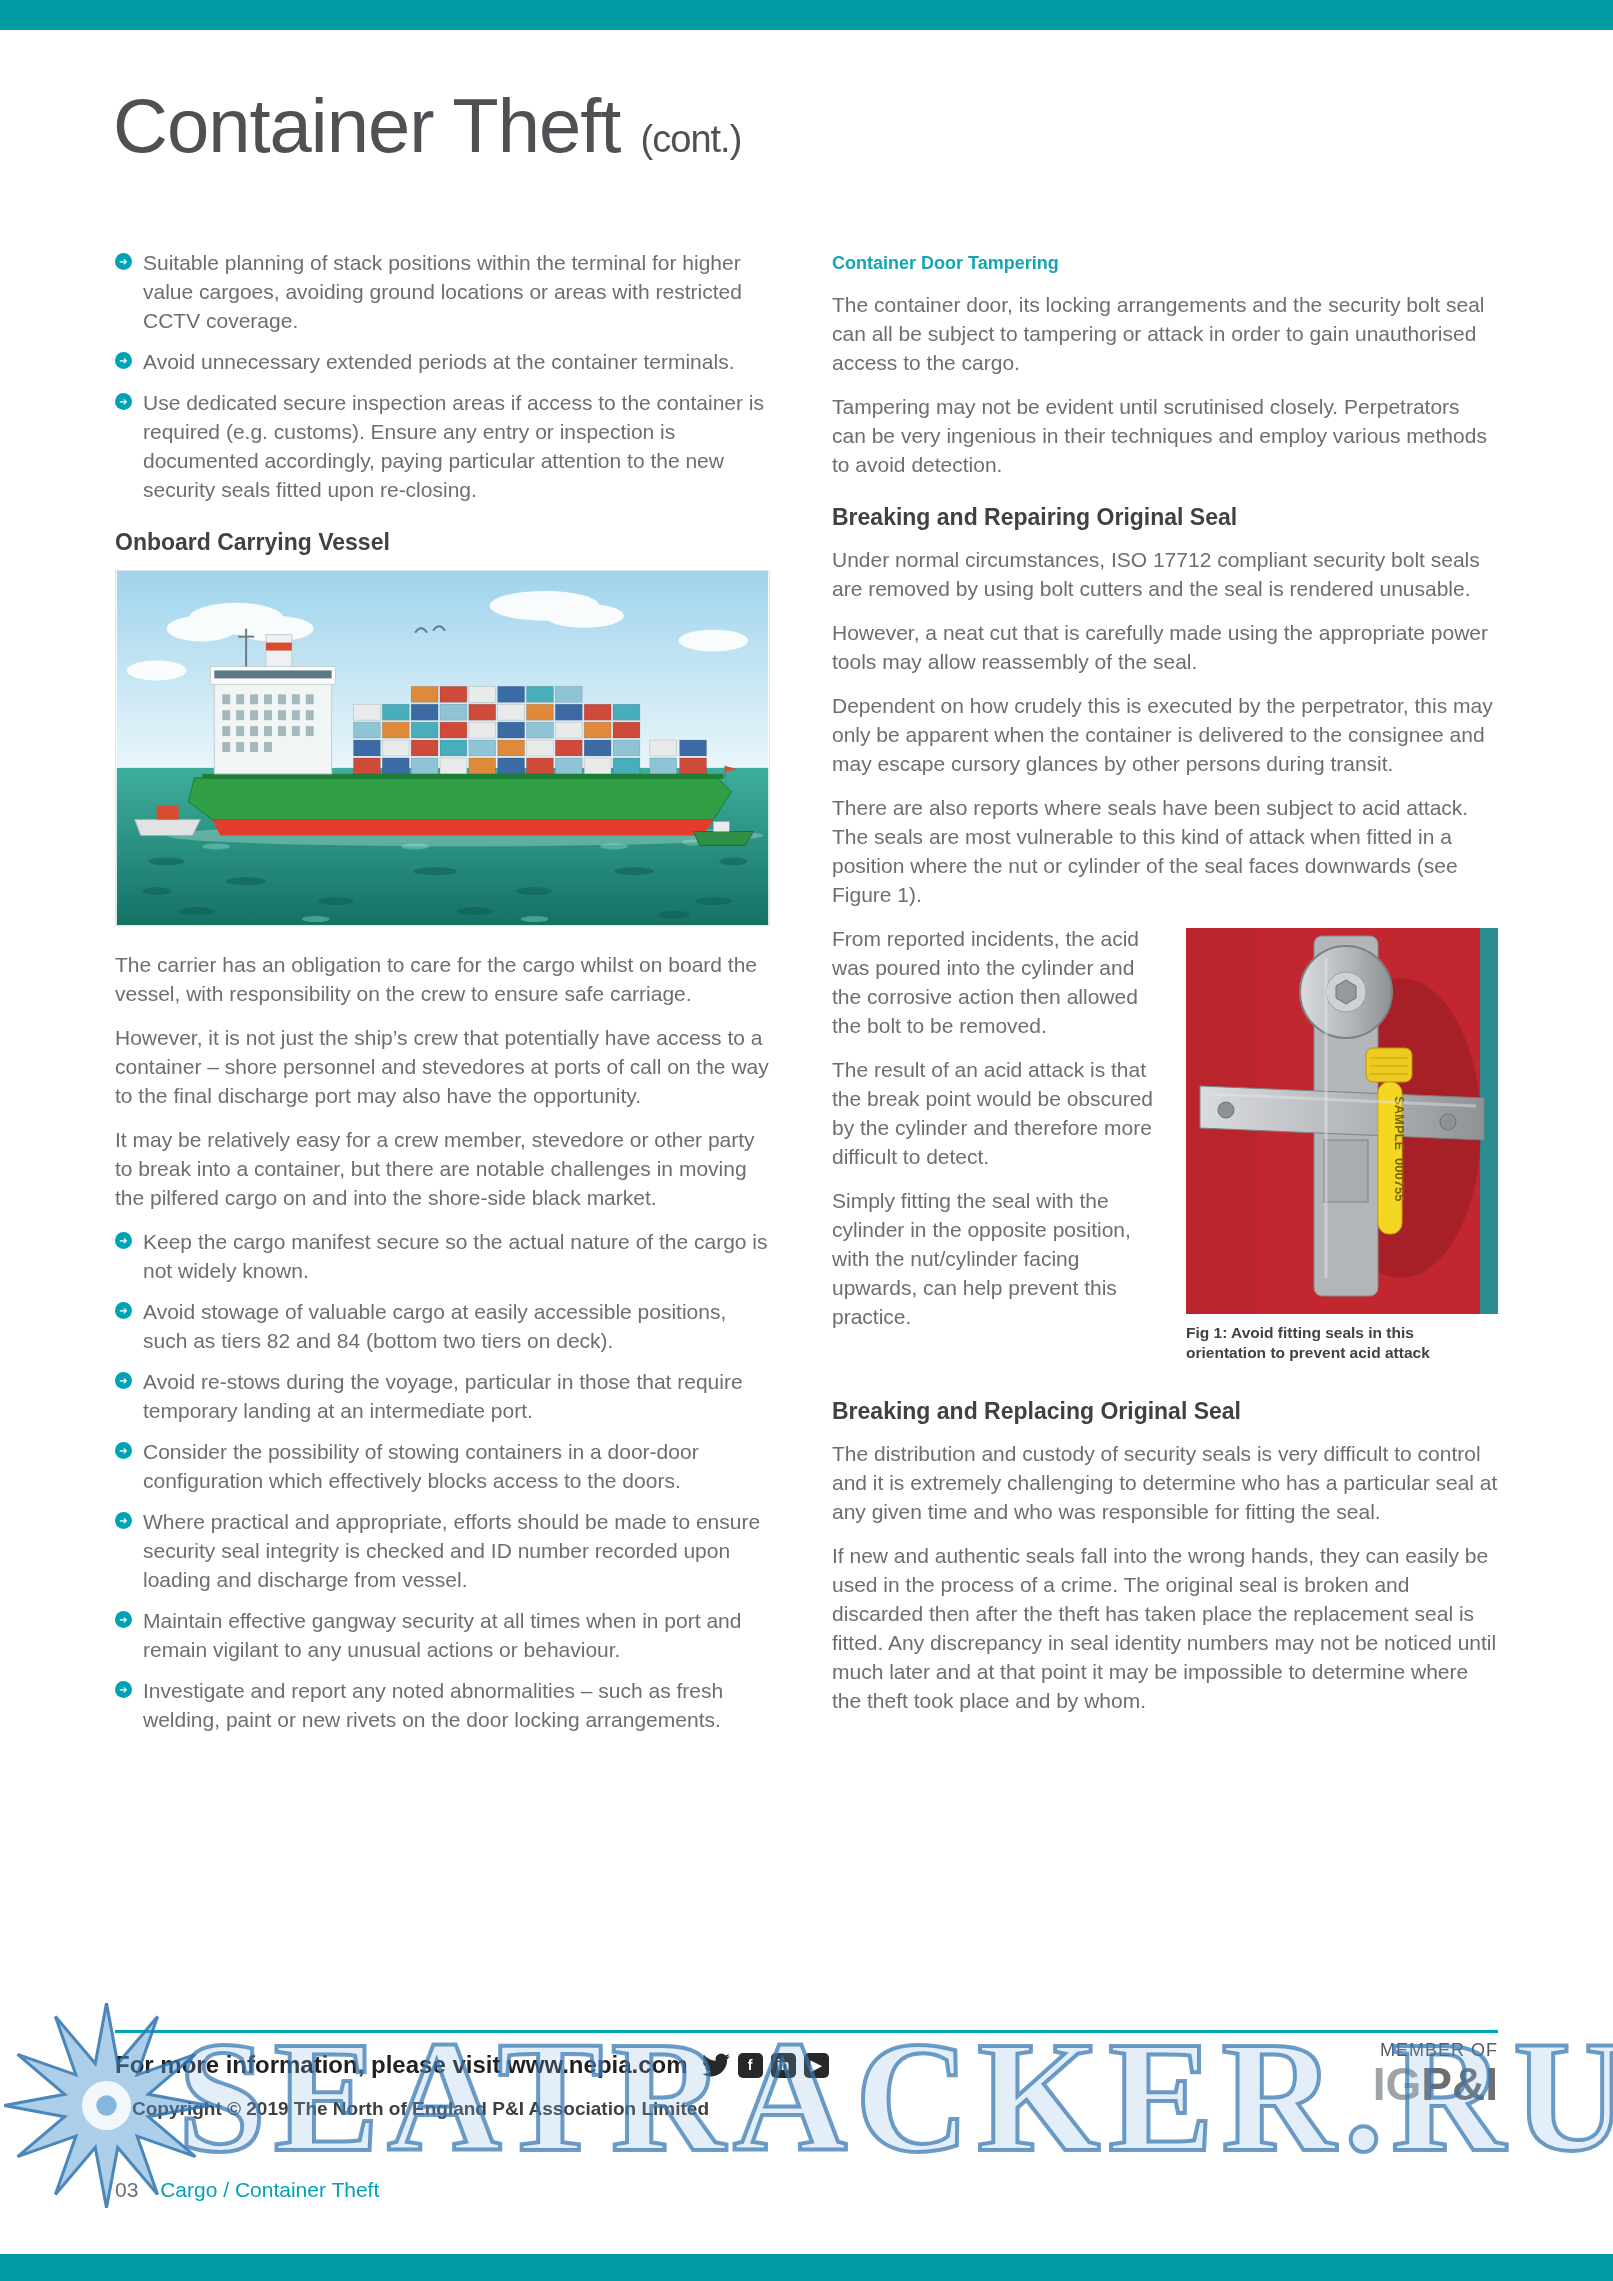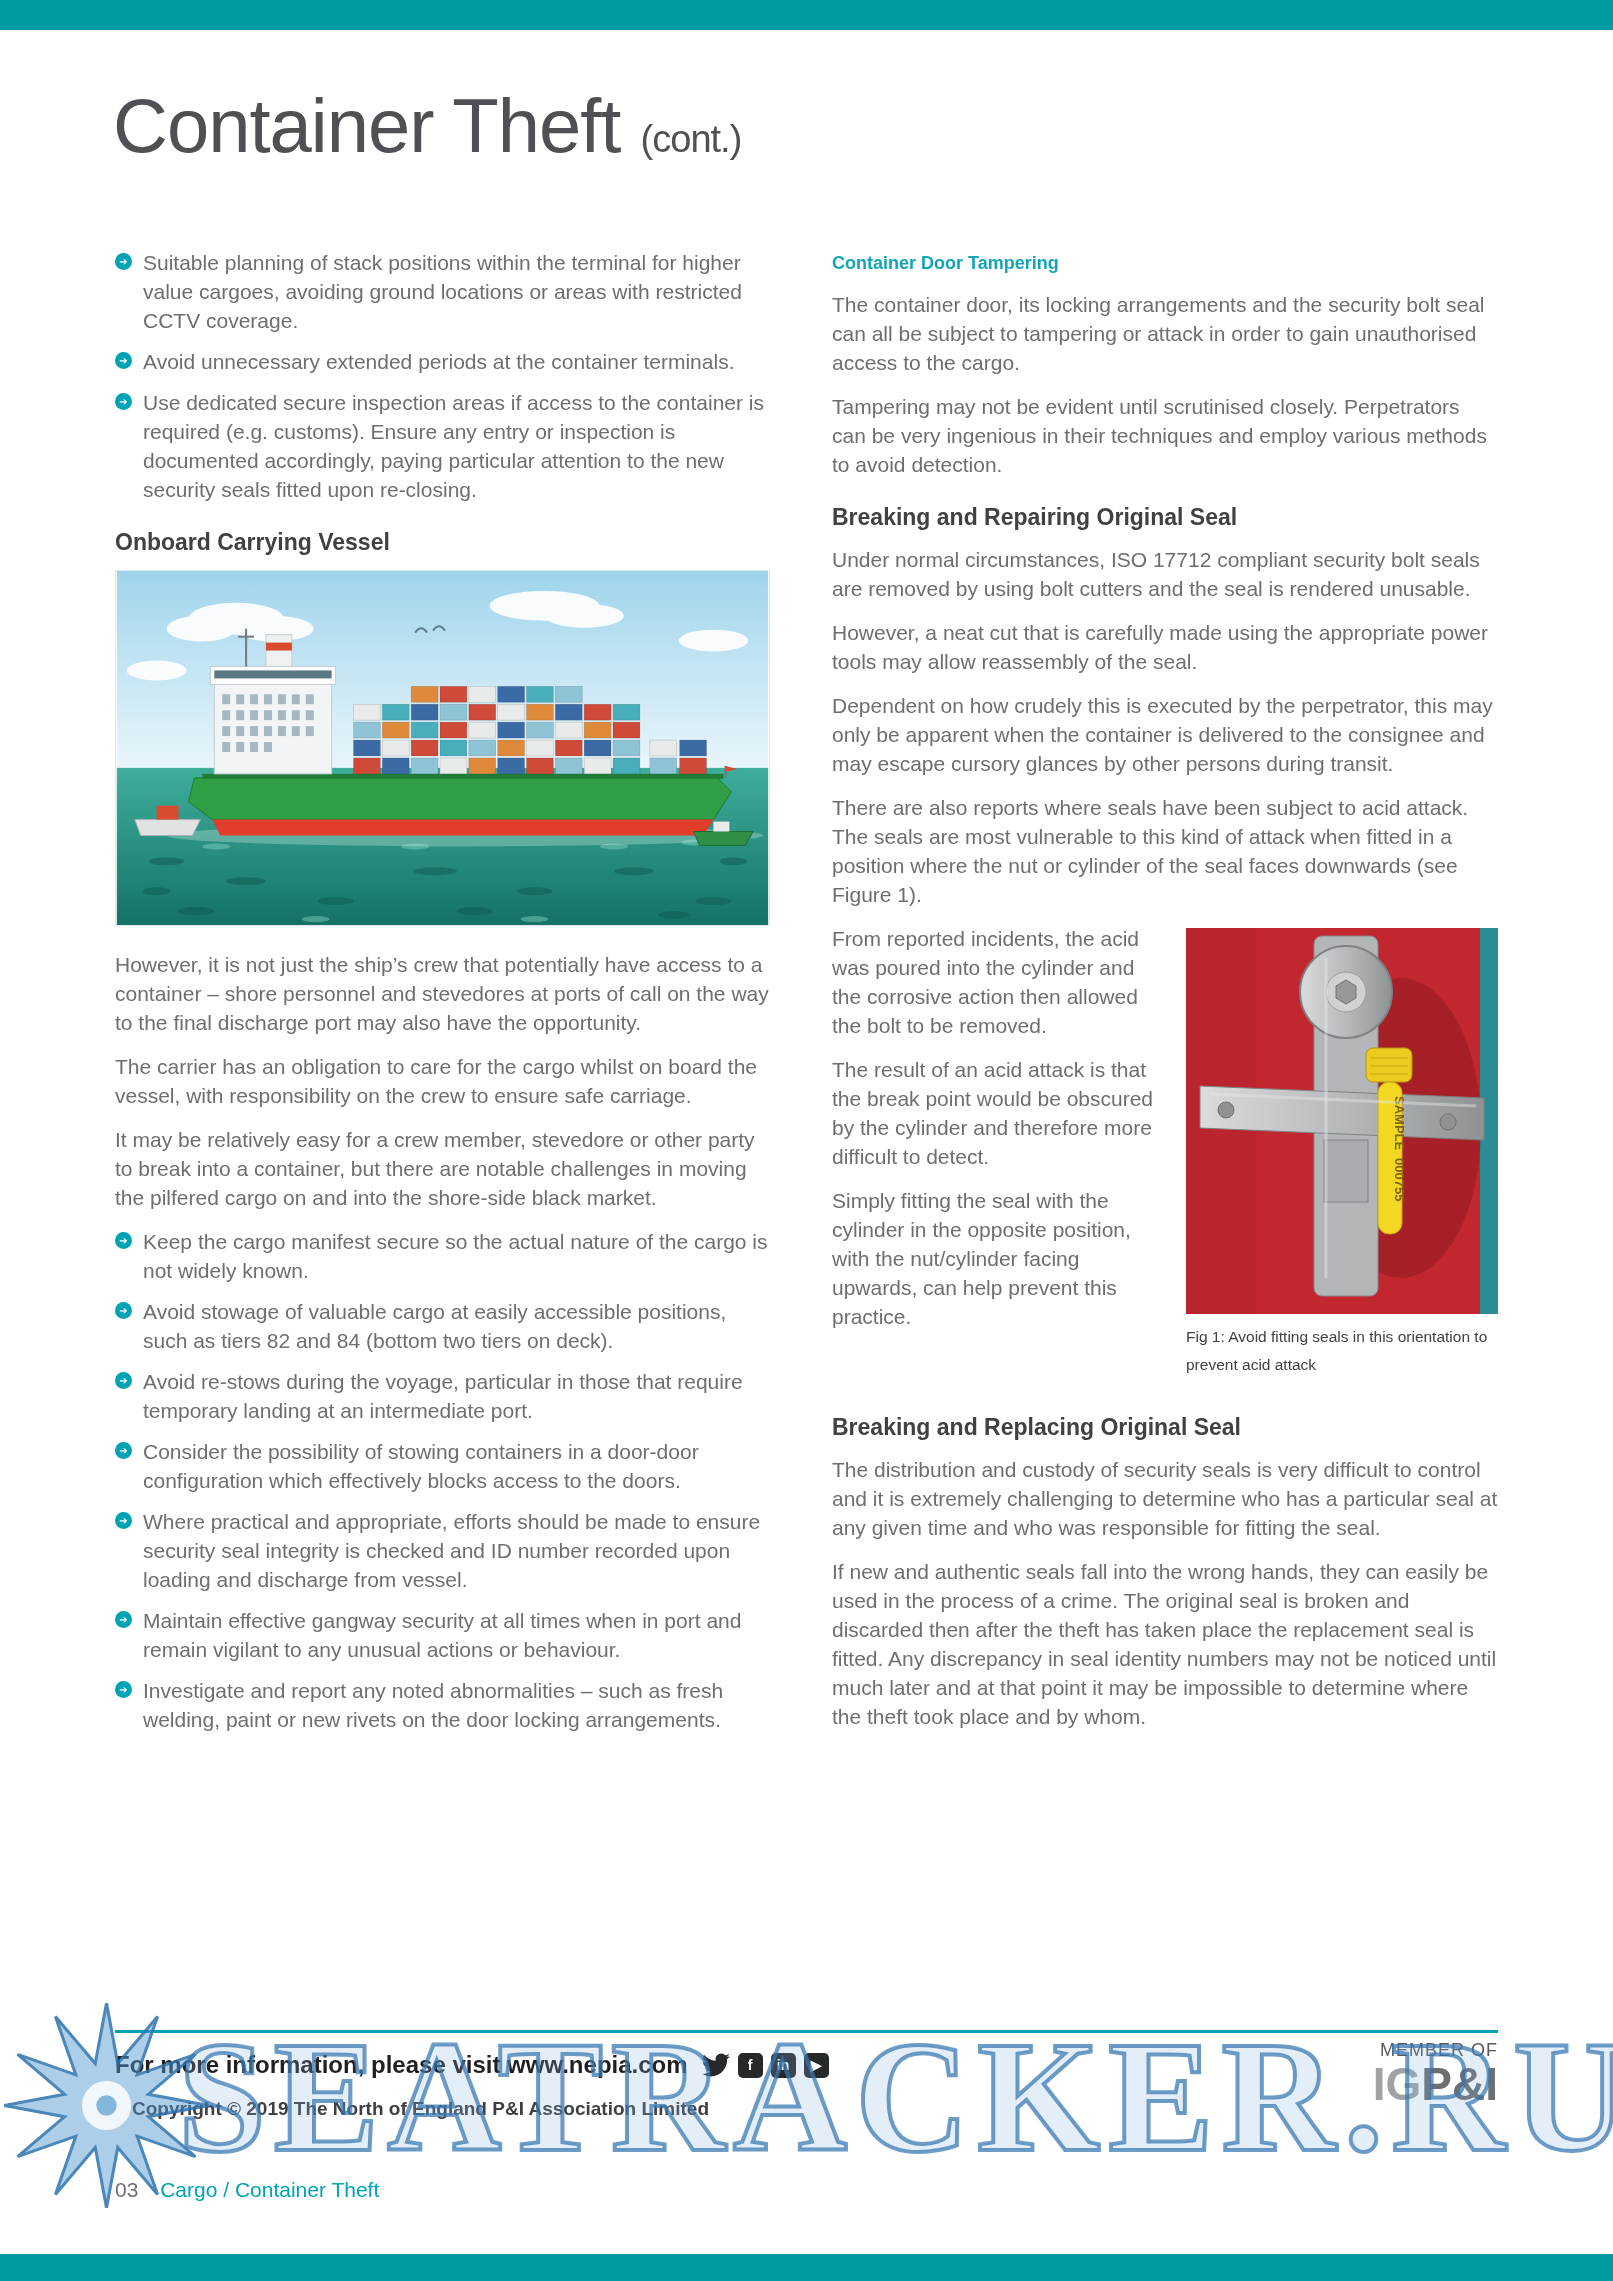--- a/index.html
+++ b/index.html
@@ -24,21 +24,21 @@
   .bullet { display:flex; gap:11px; margin-bottom:12px; }
   .bullet .dot { flex:0 0 17px; width:17px; height:17px; border-radius:50%; background:#00a3b4; color:#ffffff;
                  font-size:10px; line-height:17px; text-align:center; margin-top:5px; }
   .bullet p { font-size:21px; line-height:29px; color:#6d6e71; }
 
   .ship-fig { width:655px; height:356px; margin:4px 0 24px 0; display:block; border:1px solid #e2e6e8; }
 
   .wrapblock { overflow:visible; }
   .figure-right { float:right; width:312px; margin:4px 0 10px 22px; }
   .seal-photo { width:312px; height:386px; display:block; }
-  .fig-caption { font-size:15.5px; font-weight:normal; color:#414042; line-height:28px; margin-top:9px; width:306px; }
+  .fig-caption { font-size:15.5px; font-weight:bold; color:#414042; line-height:20px; margin-top:9px; width:306px; }
   .clear { clear:both; }
 
   .footer-rule { position:absolute; left:115px; top:2030px; width:1383px; height:3px; background:#00a3b4; }
   .footer-info { position:absolute; left:115px; top:2051px; display:flex; align-items:center; gap:14px; }
   .footer-info .txt { font-size:24px; font-weight:bold; color:#231f20; }
   .soc-row { display:flex; align-items:center; gap:8px; }
   .soc-sq { width:25px; height:25px; border-radius:5px; background:#26282a; color:#ffffff; font-size:14px; font-weight:bold;
             display:flex; align-items:center; justify-content:center; }
   .copyright { position:absolute; left:132px; top:2098px; font-size:19px; font-weight:bold; color:#3e3f42; }
   .member { position:absolute; right:115px; top:2040px; text-align:right; }
@@ -227,22 +227,22 @@
         </g>
 
         <polygon points="18,250 84,250 76,266 24,266" fill="#e0e2e4" stroke="#aab0b4"></polygon>
         <rect x="40" y="236" width="22" height="14" fill="#d84b2f"></rect>
         <polygon points="580,262 640,262 632,276 586,276" fill="#2f8f45" stroke="#1c6e33"></polygon>
         <rect x="600" y="252" width="16" height="10" fill="#e9ebea"></rect>
         <line x1="612" y1="196" x2="612" y2="208" stroke="#6b7b83" stroke-width="2"></line>
         <polygon points="612,196 624,199 612,202" fill="#d84b2f"></polygon>
       </svg>
 
+      <p class="body">The carrier has an obligation to care for the cargo whilst on board the vessel, with responsibility on the crew to ensure safe carriage.</p>
       <p class="body">However, it is not just the ship’s crew that potentially have access to a container – shore personnel and stevedores at ports of call on the way to the final discharge port may also have the opportunity.</p>
-      <p class="body">The carrier has an obligation to care for the cargo whilst on board the vessel, with responsibility on the crew to ensure safe carriage.</p>
       <p class="body">It may be relatively easy for a crew member, stevedore or other party to break into a container, but there are notable challenges in moving the pilfered cargo on and into the shore-side black market.</p>
 
       <div class="bullet">
         <span class="dot">➔</span>
         <p>Keep the cargo manifest secure so the actual nature of the cargo is not widely known.</p>
       </div>
       <div class="bullet">
         <span class="dot">➔</span>
         <p>Avoid stowage of valuable cargo at easily accessible positions, such as tiers 82 and 84 (bottom two tiers on deck).</p>
       </div>

